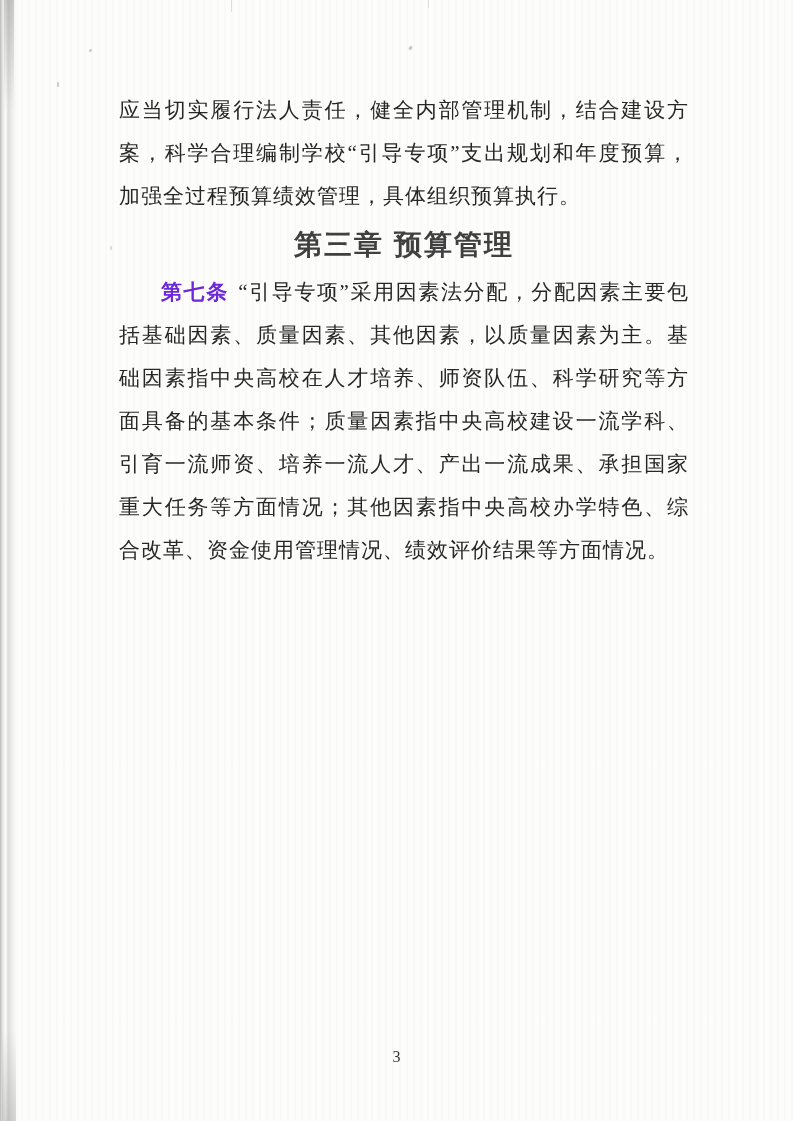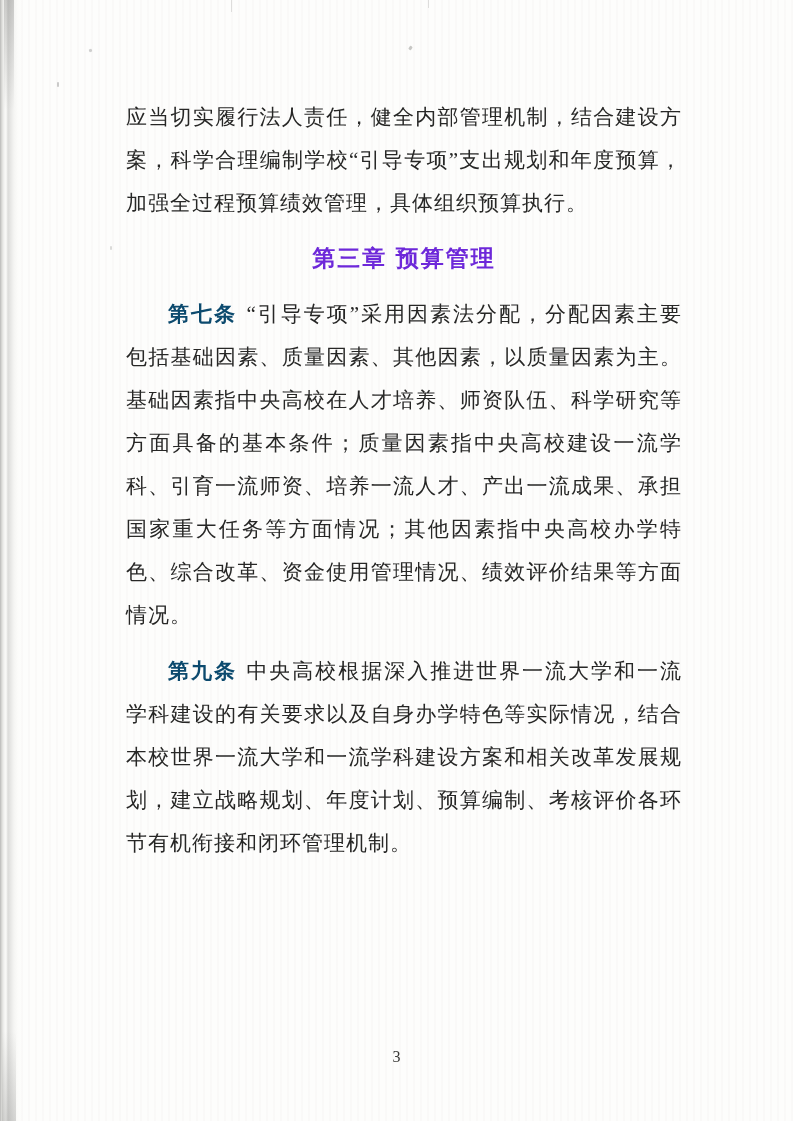--- a/index.html
+++ b/index.html
@@ -74,39 +74,39 @@
     left: 114px;
     top: 84px;
     width: 580px;
     font-size: 21px;
     line-height: 43px;
     letter-spacing: 1px;
     color: #272726;
     text-align: justify;
     text-justify: inter-character;
   }
-  .content p { margin: 12px; }
+  .content p { margin: 5px; }
   .para-indent { text-indent: 2em; }
 
   .chapter {
     margin: 4px 0;
     text-align: center;
     text-indent: 0;
     font-family: "Liberation Sans", "DejaVu Sans", sans-serif;
     font-weight: bold;
-    font-size: 23px;
+    font-size: 28px;
     line-height: 43px;
     letter-spacing: 2px;
-    color: #6d28d9;
+    color: #404040;
   }
 
   .article-lead {
-    font-family: Liberation Sans, sans-serif;
+    font-family: Liberation Serif, serif;
     font-weight: bold;
-    color: #0c4a6e;
+    color: #6d28d9;
     margin-right: 0.45em;
   }
 
   .pagenum {
     position: absolute;
     left: 0;
     top: 1048px;
     width: 100%;
     text-align: center;
     font-size: 16px;
@@ -132,19 +132,18 @@
   <div class="content">
 
     <p>应当切实履行法人责任，健全内部管理机制，结合建设方案，科学合理编制学校“引导专项”支出规划和年度预算，加强全过程预算绩效管理，具体组织预算执行。</p>
 
     <p class="chapter">第三章 预算管理</p>
 
     <p class="para-indent"><span class="article-lead">第七条</span><span>“引导专项”采用因素法分配，分配因素主要包括基础因素、质量因素、其他因素，以质量因素为主。基础因素指中央高校在人才培养、师资队伍、科学研究等方面具备的基本条件；质量因素指中央高校建设一流学科、引育一流师资、培养一流人才、产出一流成果、承担国家重大任务等方面情况；其他因素指中央高校办学特色、综合改革、资金使用管理情况、绩效评价结果等方面情况。</span></p>
 
 
 
-    <p class="para-indent"><span class="article-lead">第九条</span><span>中央高校根据深入推进世界一流大学和一流学科建设的有关要求以及自身办学特色等实际情况，结合本校世界一流大学和一流学科建设方案和相关改革发展规划，建立战略规划、年度计划、预算编制、考核评价各环节有机衔接和闭环管理机制。</span></p>
 
   </div>
 
   <div class="pagenum">3</div>
 
 </div>
 
 </body></html>

